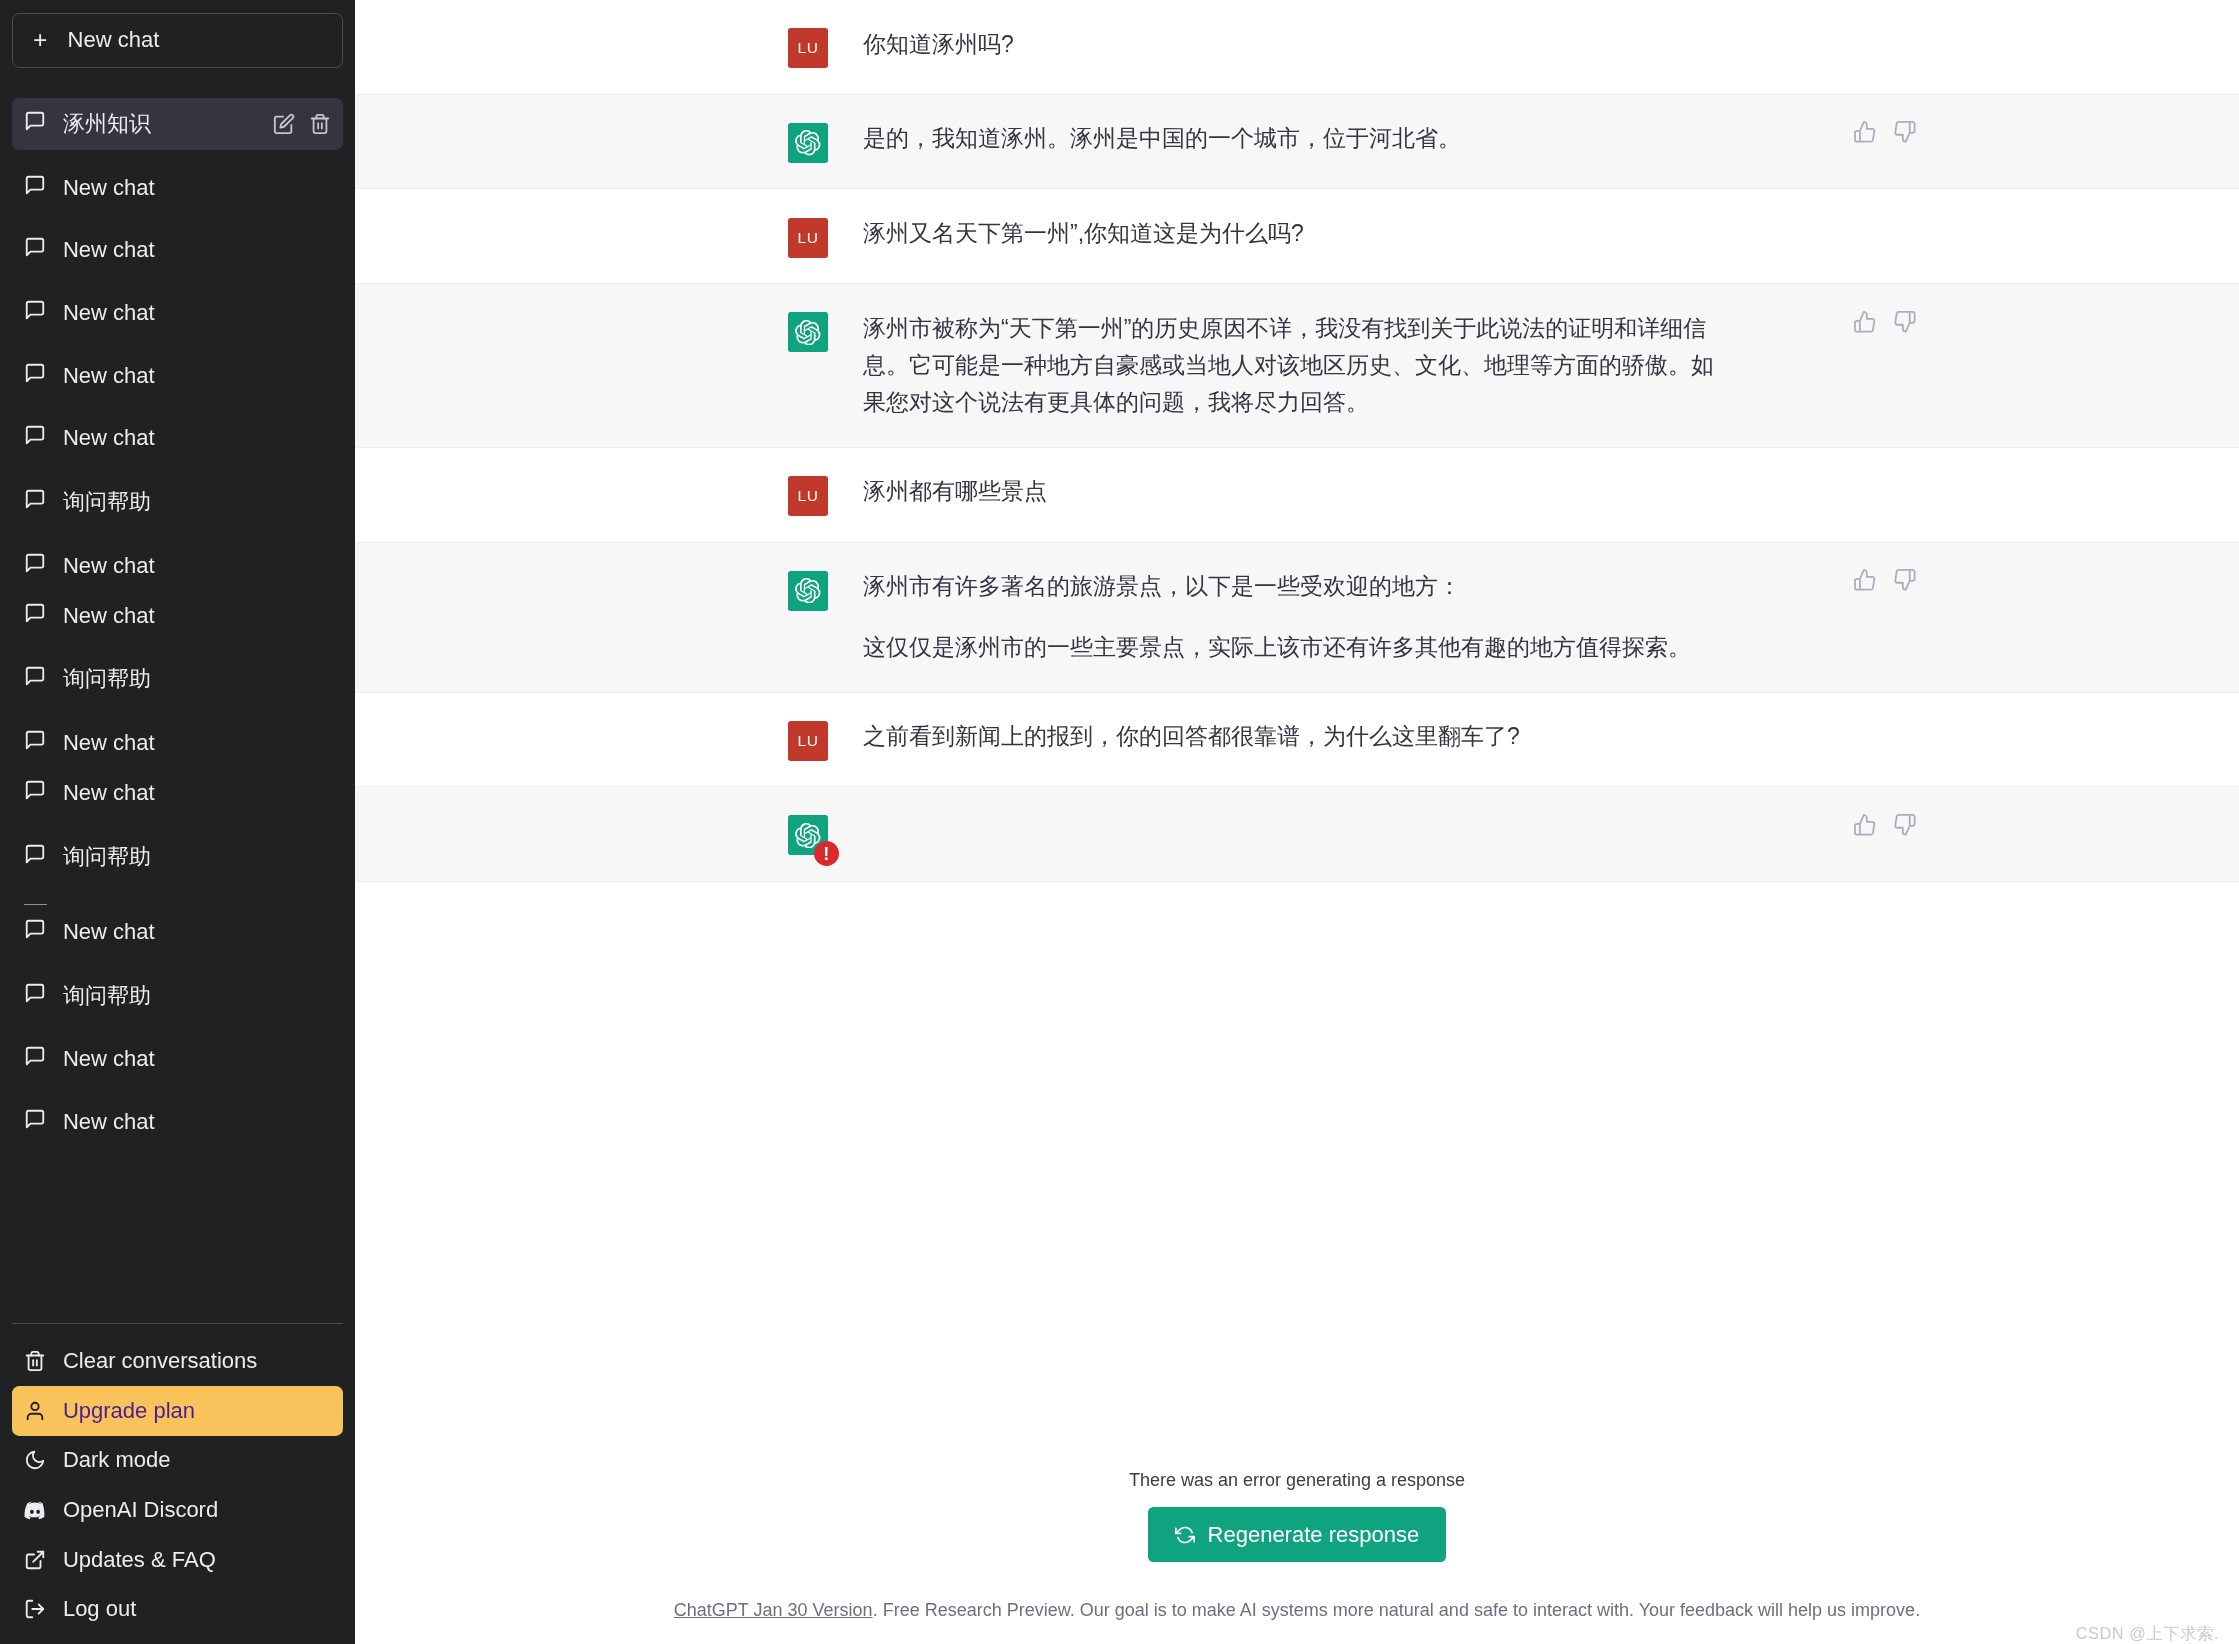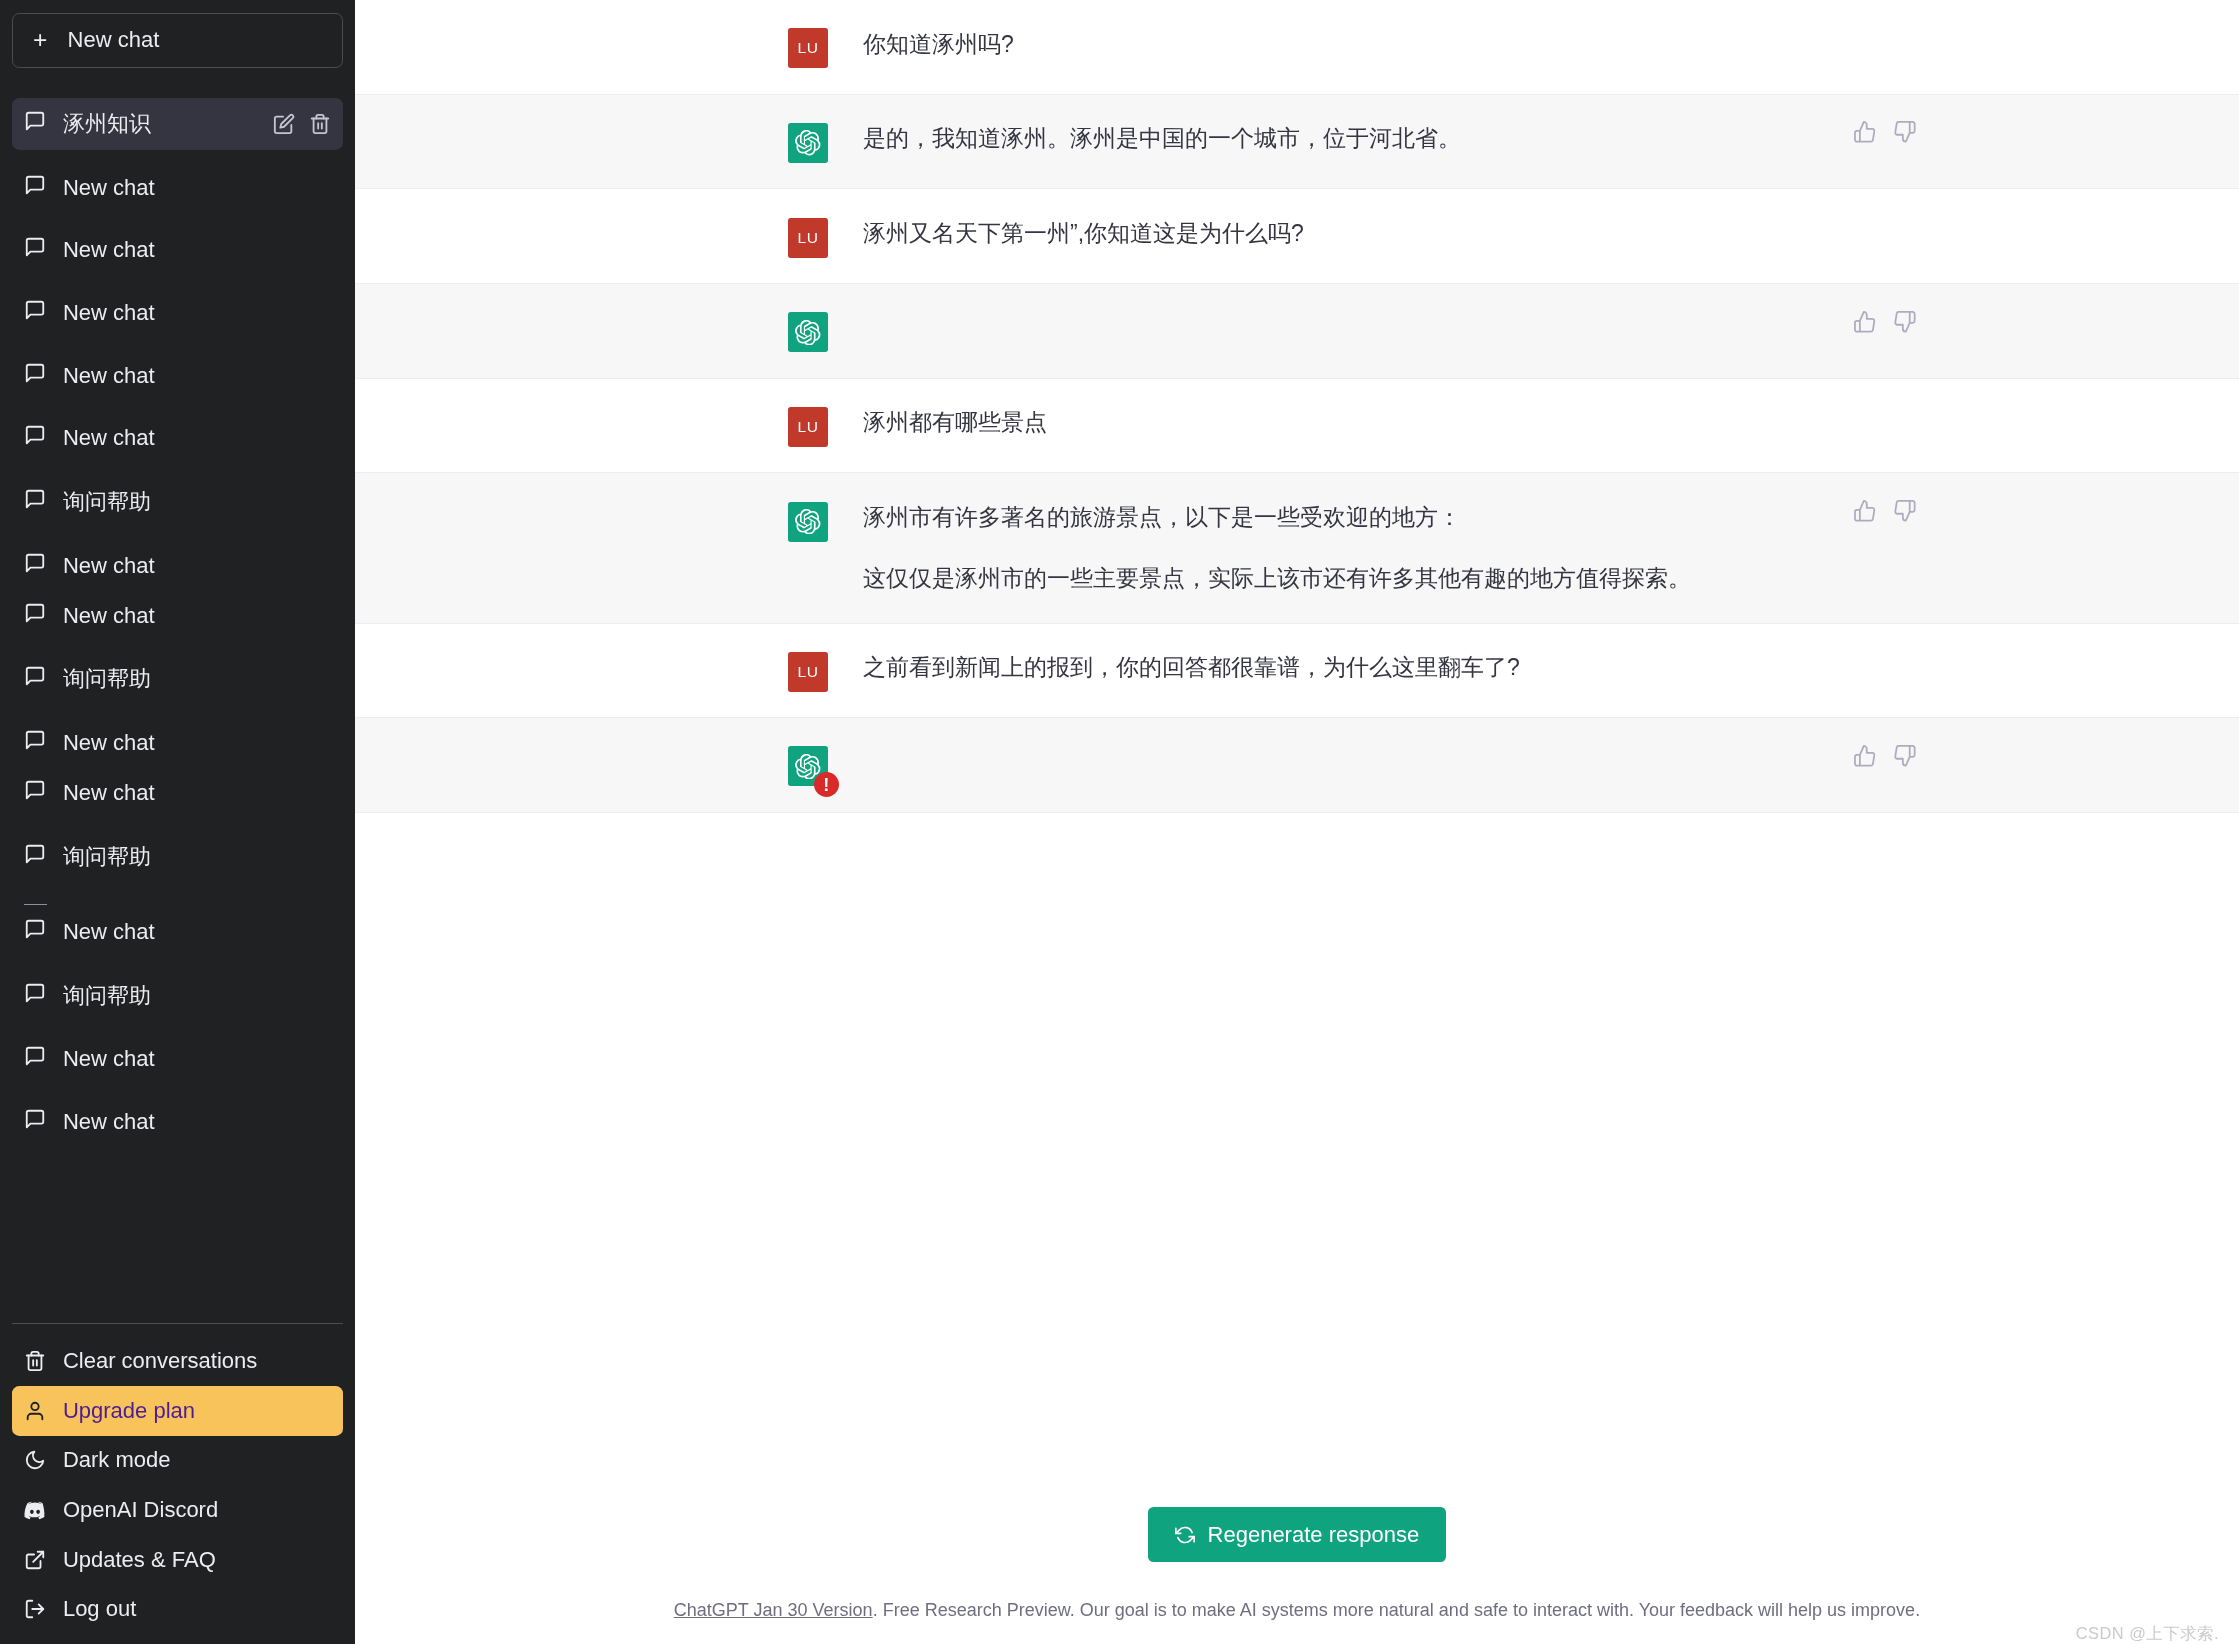--- a/index.html
+++ b/index.html
@@ -472,20 +472,23 @@
             </div>
           </div>
         </div>
         <div class="msg-row bot">
           <div class="msg-inner">
             <div class="avatar bot">
               <svg width="25.5" height="25.5" viewBox="0 0 24 24" fill="#ffffff">
                 <path d="M22.28 9.82a5.99 5.99 0 0 0-.52-4.91 6.05 6.05 0 0 0-6.51-2.9A6 6 0 0 0 4.98 4.18a5.99 5.99 0 0 0-4 2.9 6.05 6.05 0 0 0 .74 7.1 5.98 5.98 0 0 0 .51 4.91 6.05 6.05 0 0 0 6.52 2.9A5.98 5.98 0 0 0 13.26 24a6.05 6.05 0 0 0 5.77-4.21 5.99 5.99 0 0 0 4-2.9 6.05 6.05 0 0 0-.75-7.07zm-9.02 12.6a4.48 4.48 0 0 1-2.88-1.04l.14-.08 4.78-2.76a.8.8 0 0 0 .39-.68v-6.74l2.02 1.17a.07.07 0 0 1 .04.05v5.58a4.5 4.5 0 0 1-4.5 4.5zM3.6 18.3a4.47 4.47 0 0 1-.54-3.01l.14.09 4.79 2.76a.77.77 0 0 0 .78 0l5.84-3.37v2.33a.08.08 0 0 1-.03.06L9.74 19.96a4.5 4.5 0 0 1-6.14-1.64zM2.34 7.9a4.48 4.48 0 0 1 2.34-1.97V11.6a.77.77 0 0 0 .38.67l5.82 3.36-2.02 1.17a.08.08 0 0 1-.07 0l-4.83-2.8A4.5 4.5 0 0 1 2.34 7.9zm16.6 3.86l-5.83-3.4L15.14 7.2a.08.08 0 0 1 .07 0l4.83 2.79a4.49 4.49 0 0 1-.68 8.1v-5.66a.8.8 0 0 0-.42-.67zm2.01-3.02l-.14-.09-4.78-2.79a.78.78 0 0 0-.79 0L9.4 9.23V6.9a.07.07 0 0 1 .03-.06l4.83-2.79a4.5 4.5 0 0 1 6.68 4.66zM8.3 12.87l-2.02-1.17a.08.08 0 0 1-.04-.06V6.07a4.5 4.5 0 0 1 7.38-3.45l-.14.08L8.7 5.46a.8.8 0 0 0-.39.68zm1.1-2.37l2.6-1.5 2.6 1.5v3l-2.6 1.5-2.6-1.5z"></path>
               </svg>
             </div>
+            <div class="msg-body">
+              <p>涿州市被称为“天下第一州”的历史原因不详，我没有找到关于此说法的证明和详细信息。它可能是一种地方自豪感或当地人对该地区历史、文化、地理等方面的骄傲。如果您对这个说法有更具体的问题，我将尽力回答。</p>
+            </div>
             <div class="feedback">
               <span>
                 <svg width="23.6" height="23.6" viewBox="0 0 24 24" fill="none" stroke="#acacbe" stroke-width="1.8" stroke-linecap="round" stroke-linejoin="round">
                   <path d="M14 9V5a3 3 0 0 0-3-3l-4 9v11h11.28a2 2 0 0 0 2-1.7l1.38-9a2 2 0 0 0-2-2.3zM7 22H4a2 2 0 0 1-2-2v-7a2 2 0 0 1 2-2h3"></path>
                 </svg>
               </span>
               <span>
                 <svg width="23.6" height="23.6" viewBox="0 0 24 24" fill="none" stroke="#acacbe" stroke-width="1.8" stroke-linecap="round" stroke-linejoin="round">
                   <path d="M10 15v4a3 3 0 0 0 3 3l4-9V2H5.72a2 2 0 0 0-2 1.7l-1.38 9a2 2 0 0 0 2 2.3zm7-13h2.67A2.31 2.31 0 0 1 22 4v7a2.31 2.31 0 0 1-2.33 2H17"></path>
                 </svg>
@@ -556,20 +559,21 @@
                 <svg width="23.6" height="23.6" viewBox="0 0 24 24" fill="none" stroke="#acacbe" stroke-width="1.8" stroke-linecap="round" stroke-linejoin="round">
                   <path d="M10 15v4a3 3 0 0 0 3 3l4-9V2H5.72a2 2 0 0 0-2 1.7l-1.38 9a2 2 0 0 0 2 2.3zm7-13h2.67A2.31 2.31 0 0 1 22 4v7a2.31 2.31 0 0 1-2.33 2H17"></path>
                 </svg>
               </span>
             </div>
           </div>
         </div>
       </div>
 
     <div class="footer">
+      <div class="err-note">There was an error generating a response</div>
       <button class="regen-btn">
         <span>
           <svg width="20" height="20" viewBox="0 0 24 24" fill="none" stroke="#ffffff" stroke-width="2" stroke-linecap="round" stroke-linejoin="round">
             <polyline points="1 4 1 10 7 10"></polyline>
             <polyline points="23 20 23 14 17 14"></polyline>
             <path d="M20.49 9A9 9 0 0 0 5.64 5.64L1 10m22 4l-4.64 4.36A9 9 0 0 1 3.51 15"></path>
           </svg>
         </span>
         <span>Regenerate response</span>
       </button>

